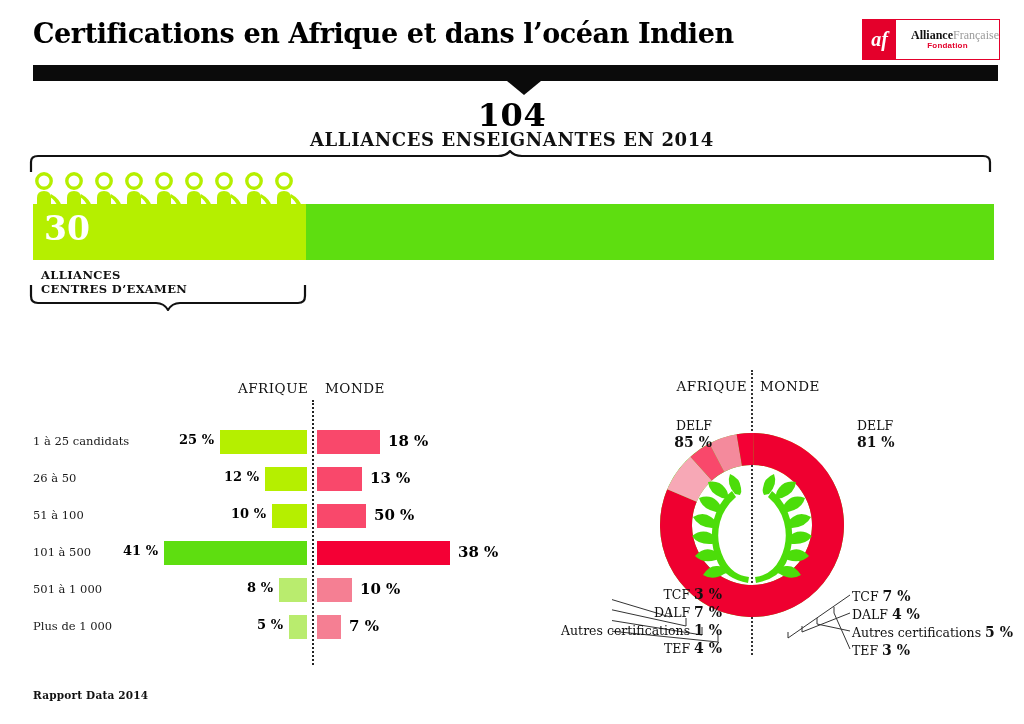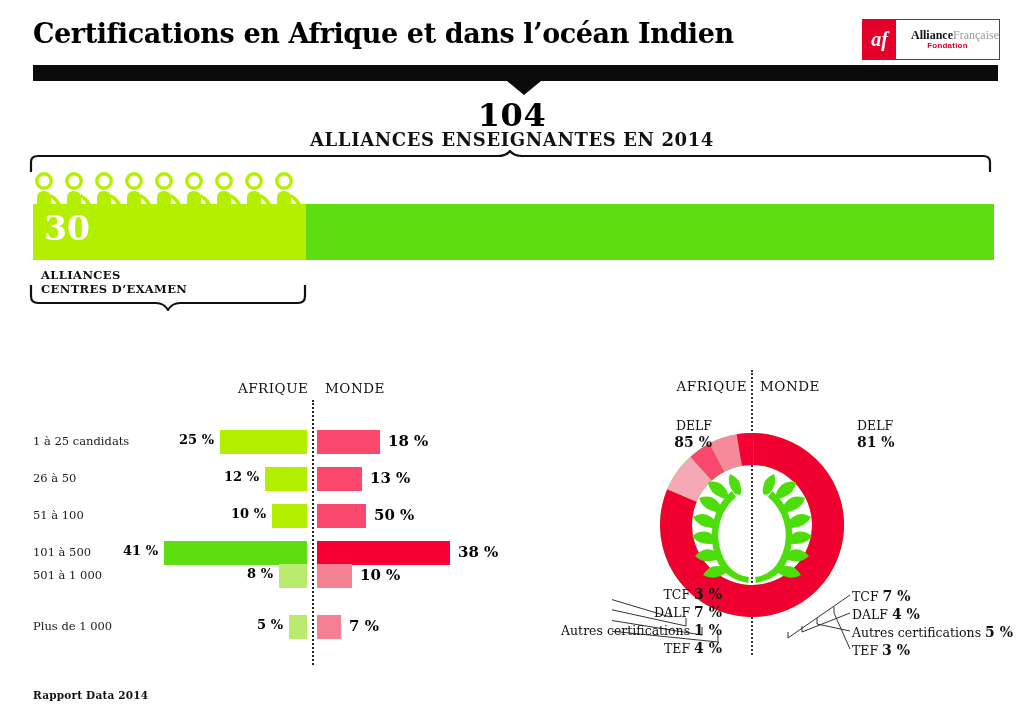--- a/index.html
+++ b/index.html
@@ -236,21 +236,21 @@
           <div class="bc-barR" style="width: 49px; background: rgb(249, 72, 107);"></div>
           <div class="bc-valR" style="left: 341px;">50 %</div>
         </div>
         <div class="bc-row" style="top: 169px;">
           <div class="bc-cat">101 à 500</div>
           <div class="bc-barL" style="width: 143px; left: 131px; background: rgb(94, 222, 16);"></div>
           <div class="bc-valL" style="width: 70px; left: 55px;">41 %</div>
           <div class="bc-barR" style="width: 133px; background: rgb(244, 0, 53);"></div>
           <div class="bc-valR" style="left: 425px;">38 %</div>
         </div>
-        <div class="bc-row" style="top: 192px;">
+        <div class="bc-row" style="top: 206px;">
           <div class="bc-cat">501 à 1 000</div>
           <div class="bc-barL" style="width: 28px; left: 246px; background: rgb(185, 236, 110);"></div>
           <div class="bc-valL" style="width: 70px; left: 170px;">8 %</div>
           <div class="bc-barR" style="width: 35px; background: rgb(245, 127, 147);"></div>
           <div class="bc-valR" style="left: 327px;">10 %</div>
         </div>
         <div class="bc-row" style="top: 243px;">
           <div class="bc-cat">Plus de 1 000</div>
           <div class="bc-barL" style="width: 18px; left: 256px; background: rgb(185, 236, 110);"></div>
           <div class="bc-valL" style="width: 70px; left: 180px;">5 %</div>

